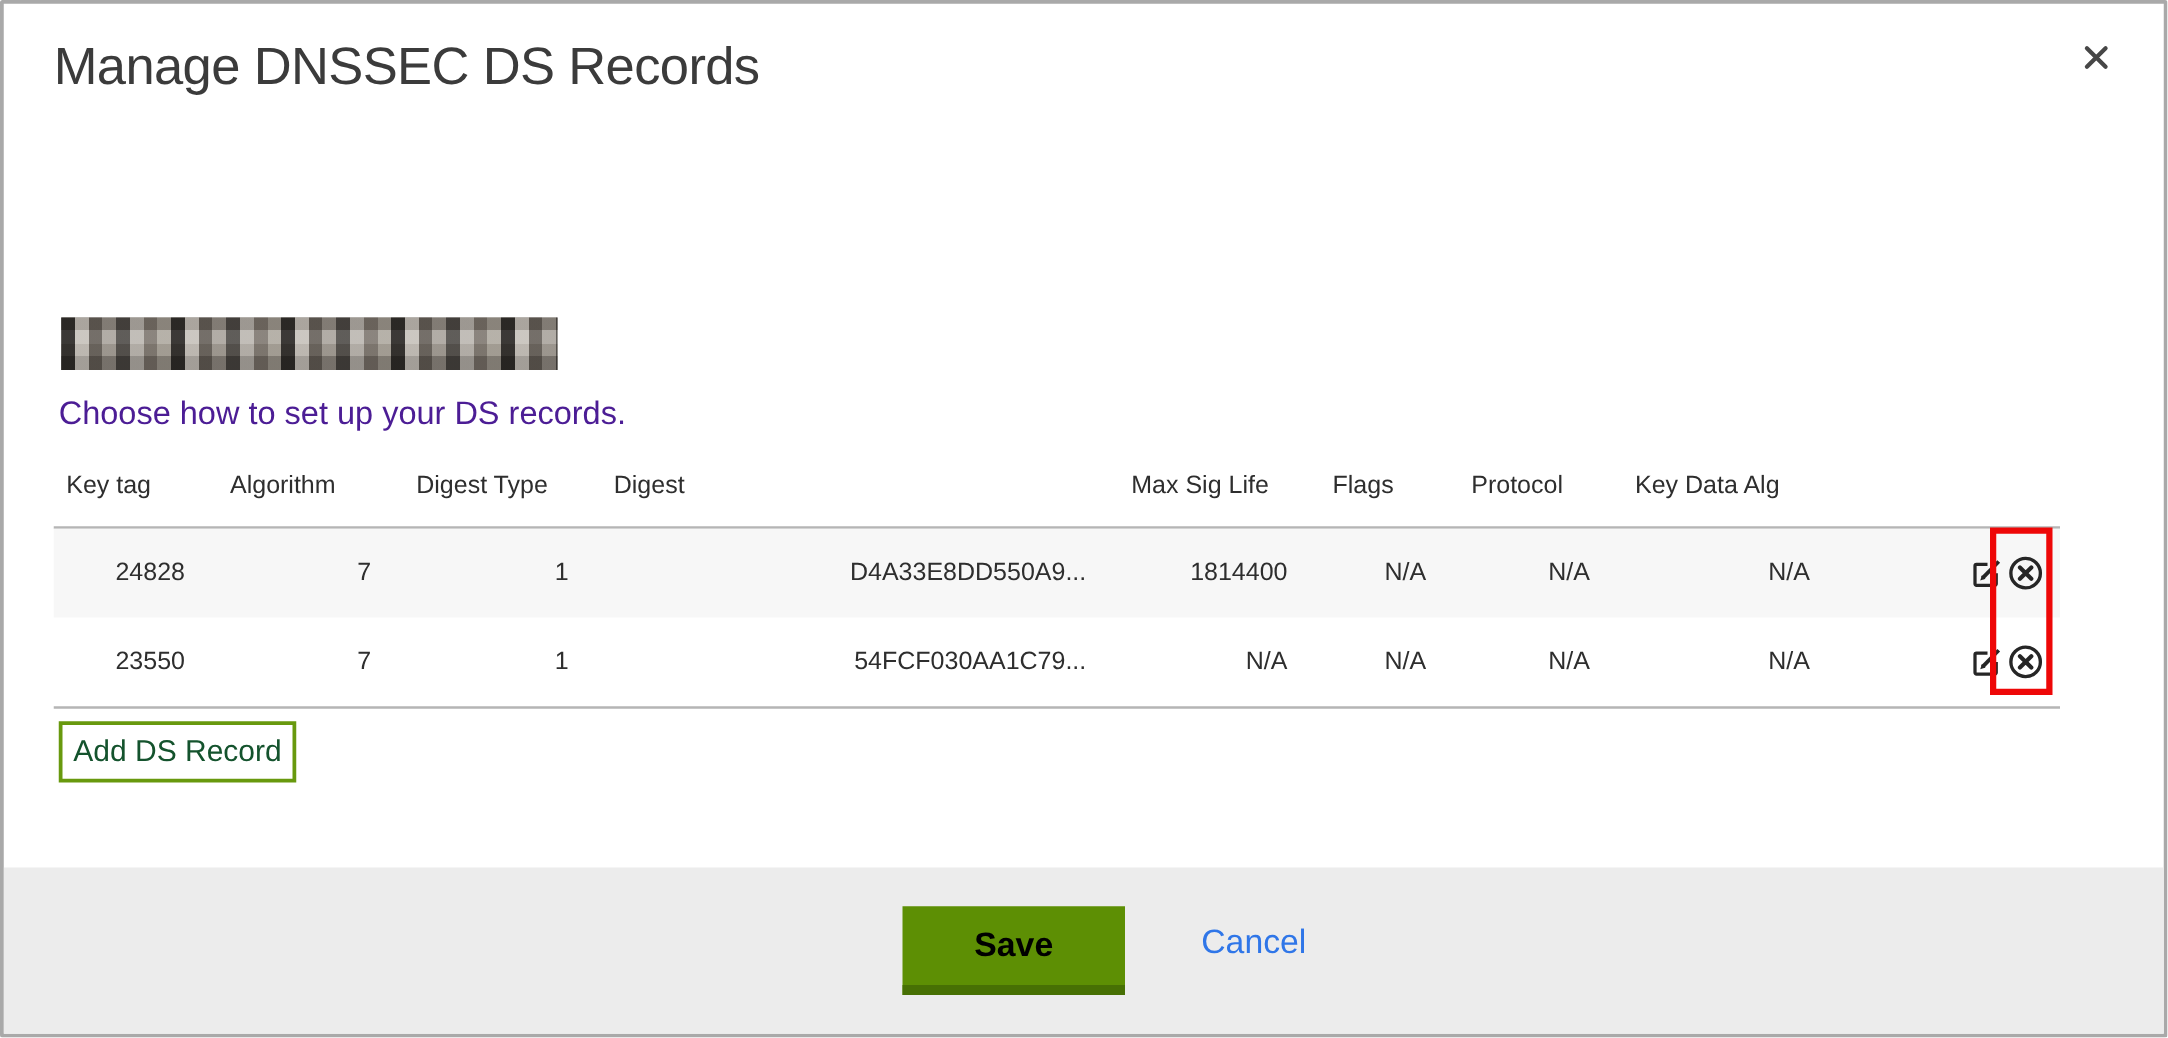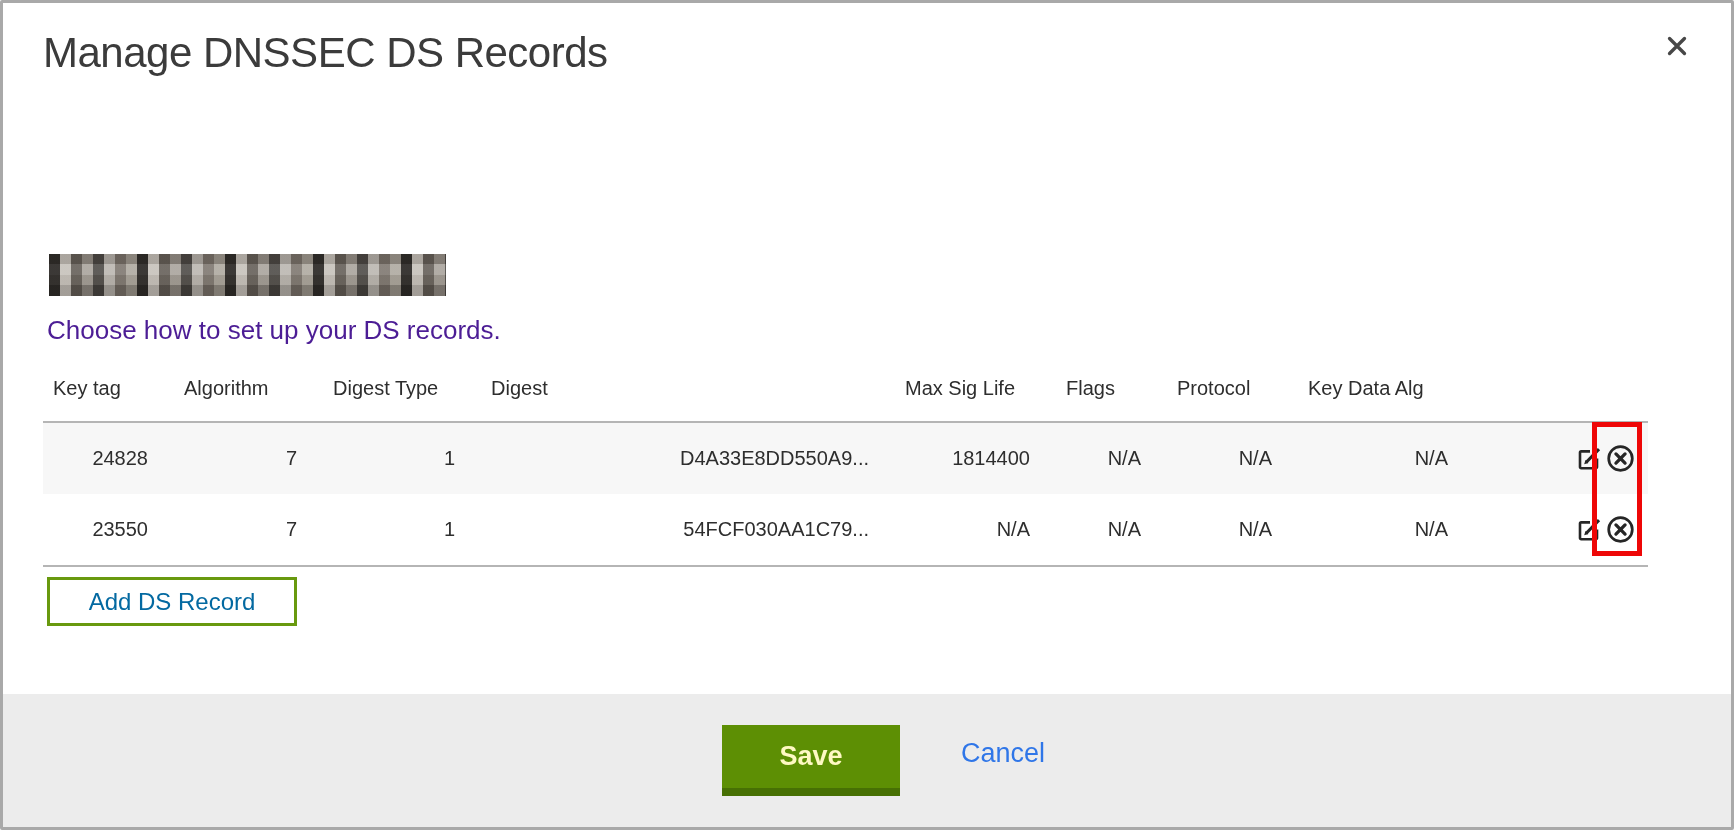--- a/index.html
+++ b/index.html
@@ -40,31 +40,31 @@
     padding-left:10px;align-items:center;gap:36px;
   }
   .thead{height:48px;align-items:start;padding-top:4px;}
   .thead .cell{font-size:20px;color:#2e2e2e;}
   .tbody{border-top:2px solid #b5b5b5;border-bottom:2px solid #b5b5b5;}
   .brow{height:71px;font-size:20px;color:#2e2e2e;text-align:right;}
   .brow.alt{background:#f7f7f7;}
   .actions{display:flex;align-items:center;justify-content:flex-end;gap:4px;padding-right:13px;}
   .icon-btn{background:none;border:none;padding:0;cursor:pointer;line-height:0;}
   .add-btn{
-    position:absolute;left:44px;top:574px;width:250px;height:49px;
-    background:#fff;border:3px solid #68990e;color:#0369a1;
+    position:absolute;left:44px;top:574px;width:190px;height:49px;
+    background:#fff;border:3px solid #68990e;color:#14532d;
     font-size:24px;cursor:pointer;
   }
   .footer{
     position:absolute;left:0;right:0;top:691px;bottom:0;background:#ececec;
   }
   .save-btn{
     position:absolute;left:719px;top:31px;width:178px;height:71px;
     background:#5d8f04;border:none;border-bottom:8px solid #477004;
-    color:#fef9c3;font-size:27px;font-weight:600;cursor:pointer;
+    color:#000000;font-size:27px;font-weight:600;cursor:pointer;
   }
   .cancel-link{
     position:absolute;left:958px;top:44px;
     font-size:27px;color:#2f76e8;text-decoration:none;cursor:pointer;
   }
   .redbox{
     position:absolute;left:1589px;top:419px;width:50px;height:134px;
     border:5px solid #ee0707;pointer-events:none;z-index:5;
   }
 </style>

